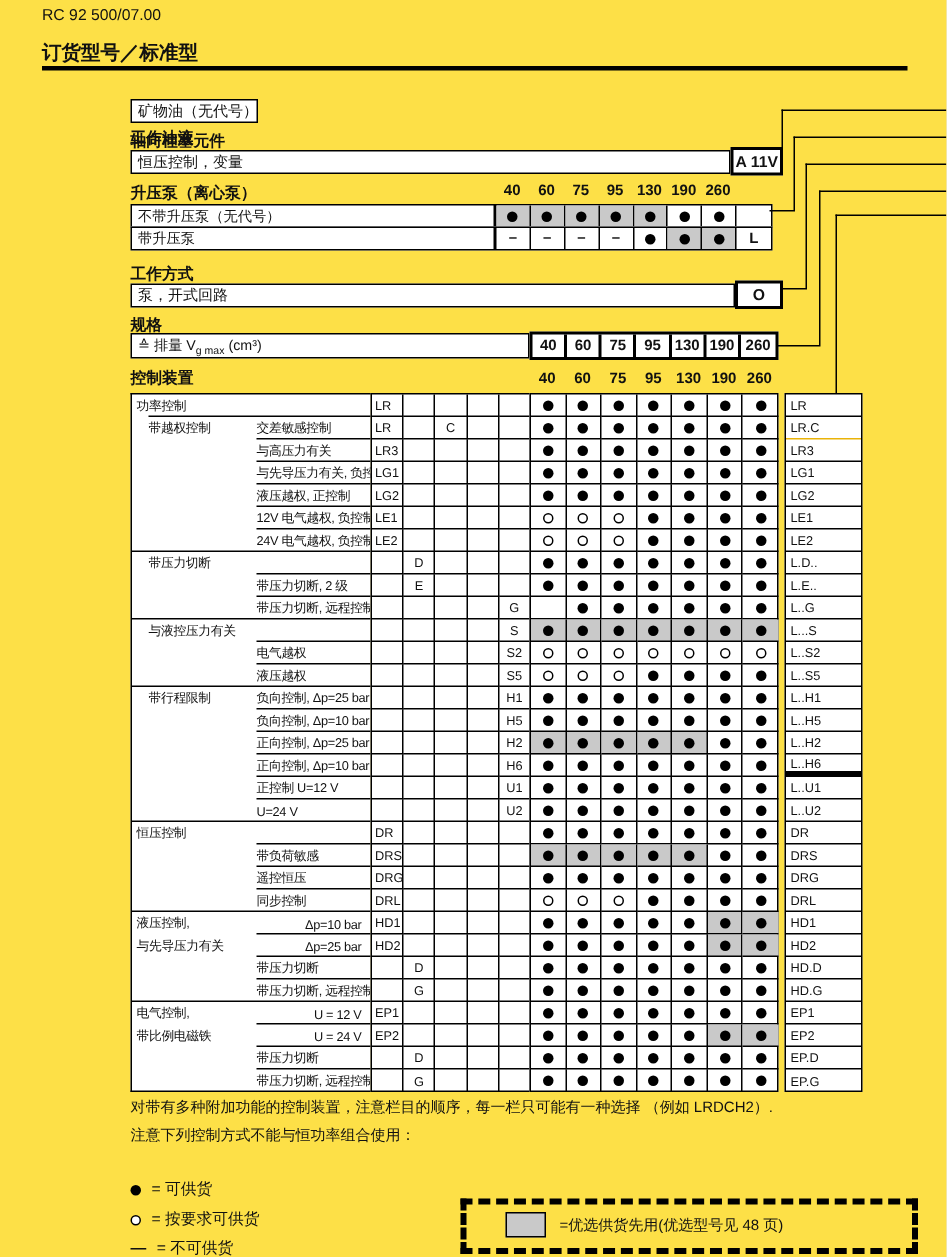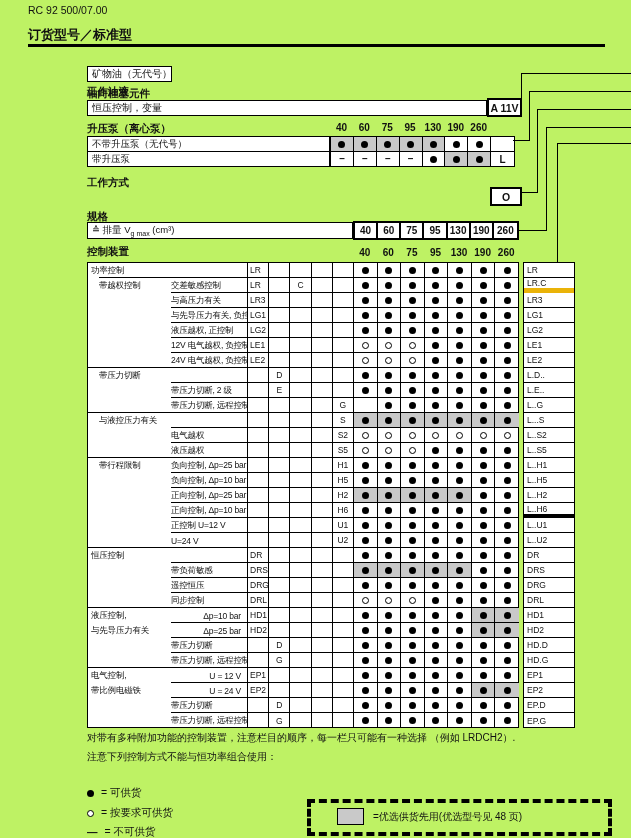--- a/index.html
+++ b/index.html
@@ -1,18 +1,18 @@
 <!DOCTYPE html>
 <html><head>
 <meta charset="utf-8">
 <style>
   * { margin:0; padding:0; box-sizing:border-box; }
   html,body { background:#e9e9e9; }
   #page {
-    position:relative; width:631px; height:838px; background:#bef264;
+    position:relative; width:631px; height:838px; background:#fde047;
     font-family:"Liberation Sans","DejaVu Sans",sans-serif; color:#111;
     overflow:hidden;
   }
   .abs { position:absolute; }
   .ln  { position:absolute; background:#000; }
   .lbl { font-weight:bold; font-size:10.5px; white-space:nowrap; }
   .boxtext { font-size:10px; white-space:nowrap; }
   .obox { border:1px solid #000; background:#fff; display:flex; align-items:center; padding-left:4px; }
   .codebox { border:2px solid #000; background:#fff; display:flex; align-items:center; justify-content:center;
              font-weight:bold; font-size:10.5px; }
@@ -112,20 +112,23 @@
           <div class="dot-b"></div>
         </div>
         <div class="cell gray" style="left:137.25px; top:0; width:22.875px; height:14px; border-right:1px solid #000; font-weight:bold; font-size:10px;">
           <div class="dot-b"></div>
         </div>
         <div class="cell" style="left:160.125px; top:0; width:22.875px; height:14px; border-right:0px solid #000; font-weight:bold; font-size:10px;">L</div>
       </div>
     </div>
 
   <div class="abs lbl" style="left:87px; top:176px;">工作方式</div>
+  <div class="abs obox boxtext" style="left:87px; top:189px; width:403px; height:16px;">
+    <span>泵，开式回路</span>
+  </div>
   <div class="abs codebox" style="left:490px; top:187px; width:32px; height:19px;">O</div>
 
   <div class="abs lbl" style="left:87px; top:210px;">规格</div>
   <div class="abs obox" style="left:87px; top:222px; width:266px; height:17px; font-size:9.5px;">
     <span><span>≙ 排量 V</span><sub>g max</sub><span> (cm³)</span></span>
   </div>
   <div id="spec-cells" class="cellgrid" style="left:353px; top:221px; width:166px; height:19px; border-width:2px;">
       <div class="cell" style="left:0px; top:0; width:23.142857142857142px; height:15px; border-right:2px solid #000; font-weight:bold; font-size:10px;">40</div>
       <div class="cell" style="left:23.142857142857142px; top:0; width:23.142857142857142px; height:15px; border-right:2px solid #000; font-weight:bold; font-size:10px;">60</div>
       <div class="cell" style="left:46.285714285714285px; top:0; width:23.142857142857142px; height:15px; border-right:2px solid #000; font-weight:bold; font-size:10px;">75</div>
@@ -1018,21 +1021,21 @@
         </div>
         <div class="cell" style="left:117.855px; top:450px; width:23.571px; height:15px;border-right:1px solid #000; border-bottom:0px solid #000;">
           <div class="dot-b"></div>
         </div>
         <div class="cell" style="left:141.42600000000002px; top:450px; width:23.571px; height:15px;border-right:0px solid #000; border-bottom:0px solid #000;">
           <div class="dot-b"></div>
         </div>
       </div>
       <div class="abs" style="left:523px; top:262px; width:52px; height:466px; border:1px solid #000; background:#fff;">
         <div style="position:absolute; left:0; top:0px; width:100%; height:15px; border-bottom:1px solid #000; font-size:8.5px; display:flex; align-items:center; padding-left:3px;">LR</div>
-        <div style="position:absolute; left:0; top:15px; width:100%; height:15px; border-bottom:5px solid #eab308; font-size:8.5px; display:flex; align-items:center; padding-left:3px;">LR.C</div>
+        <div style="position:absolute; left:0; top:15px; width:100%; height:15px; border-bottom:1px solid #eab308; font-size:8.5px; display:flex; align-items:center; padding-left:3px;">LR.C</div>
         <div style="position:absolute; left:0; top:30px; width:100%; height:15px; border-bottom:1px solid #000; font-size:8.5px; display:flex; align-items:center; padding-left:3px;">LR3</div>
         <div style="position:absolute; left:0; top:45px; width:100%; height:15px; border-bottom:1px solid #000; font-size:8.5px; display:flex; align-items:center; padding-left:3px;">LG1</div>
         <div style="position:absolute; left:0; top:60px; width:100%; height:15px; border-bottom:1px solid #000; font-size:8.5px; display:flex; align-items:center; padding-left:3px;">LG2</div>
         <div style="position:absolute; left:0; top:75px; width:100%; height:15px; border-bottom:1px solid #000; font-size:8.5px; display:flex; align-items:center; padding-left:3px;">LE1</div>
         <div style="position:absolute; left:0; top:90px; width:100%; height:15px; border-bottom:1px solid #000; font-size:8.5px; display:flex; align-items:center; padding-left:3px;">LE2</div>
         <div style="position:absolute; left:0; top:105px; width:100%; height:15px; border-bottom:1px solid #000; font-size:8.5px; display:flex; align-items:center; padding-left:3px;">L.D..</div>
         <div style="position:absolute; left:0; top:120px; width:100%; height:15px; border-bottom:1px solid #000; font-size:8.5px; display:flex; align-items:center; padding-left:3px;">L.E..</div>
         <div style="position:absolute; left:0; top:135px; width:100%; height:15px; border-bottom:1px solid #000; font-size:8.5px; display:flex; align-items:center; padding-left:3px;">L..G</div>
         <div style="position:absolute; left:0; top:150px; width:100%; height:15px; border-bottom:1px solid #000; font-size:8.5px; display:flex; align-items:center; padding-left:3px;">L...S</div>
         <div style="position:absolute; left:0; top:165px; width:100%; height:15px; border-bottom:1px solid #000; font-size:8.5px; display:flex; align-items:center; padding-left:3px;">L..S2</div>

